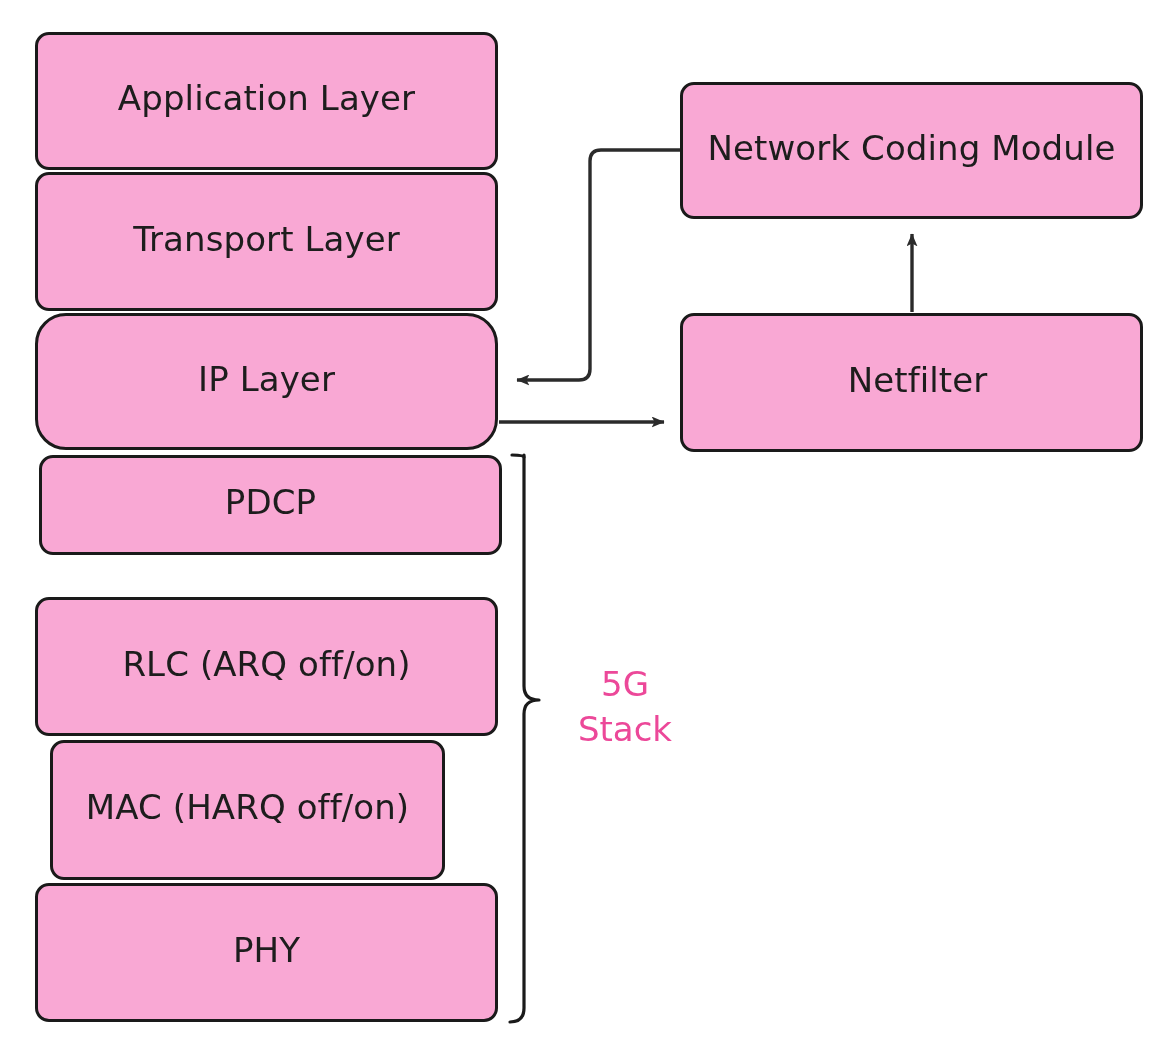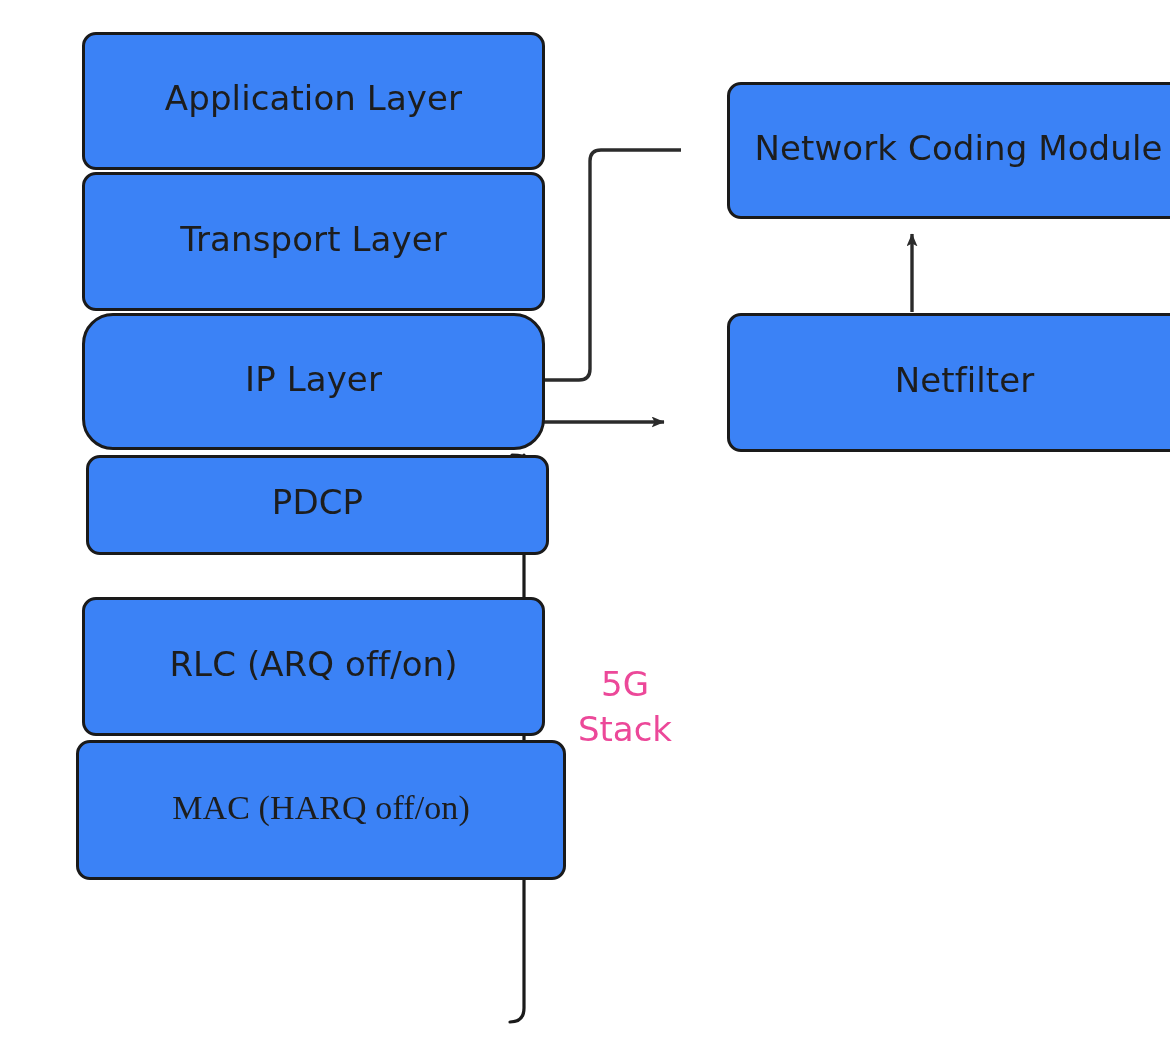--- a/index.html
+++ b/index.html
@@ -13,47 +13,46 @@
   #canvas {
     position: relative;
     width: 1170px;
     height: 1048px;
     background: #ffffff;
     overflow: hidden;
   }
   .node {
     position: absolute;
     box-sizing: border-box;
-    background: #3b82f6;
+    background: #f9a8d4;
     border: 3px solid #1a1a1a;
     border-radius: 14px;
     display: flex;
     align-items: center;
     justify-content: center;
     z-index: 2;
-    margin-left: 47px;
   }
   .node .label {
     font-size: 34px;
     color: #1d1d1d;
     line-height: 1.15;
     text-align: center;
     letter-spacing: 0.1px;
     white-space: nowrap;
   }
   
   .node.up .label { position: relative; top: -2px; }
 
   
   #box-app       { left: 35px;  top: 32px;  width: 463px; height: 138px; }
   #box-transport { left: 35px;  top: 172px; width: 463px; height: 139px; }
   #box-ip        { left: 35px;  top: 313px; width: 463px; height: 137px; border-radius: 31px; }
   #box-pdcp      { left: 39px;  top: 455px; width: 463px; height: 100px; }
   #box-rlc       { left: 35px;  top: 597px; width: 463px; height: 139px; }
-  #box-mac       { left: 29px;  top: 740px; width: 490px; height: 140px; font-family: Liberation Serif, serif; }
+  #box-mac       { left: 50px;  top: 740px; width: 395px; height: 140px; }
   #box-phy       { left: 35px;  top: 883px; width: 463px; height: 139px; }
 
   
   #box-ncm       { left: 680px; top: 82px;  width: 463px; height: 137px; }
   #box-netfilter { left: 680px; top: 313px; width: 463px; height: 139px; padding-left: 12px; }
 
   #svg-layer {
     position: absolute;
     left: 0;
     top: 0;
@@ -124,20 +123,23 @@
   </div>
   <div class="node up" id="box-pdcp">
     <span class="label">PDCP</span>
   </div>
   <div class="node up" id="box-rlc">
     <span class="label">RLC (ARQ off/on)</span>
   </div>
   <div class="node up" id="box-mac">
     <span class="label">MAC (HARQ off/on)</span>
   </div>
+  <div class="node up" id="box-phy">
+    <span class="label">PHY</span>
+  </div>
 
   <div class="node up" id="box-ncm">
     <span class="label">Network Coding Module</span>
   </div>
   <div class="node up" id="box-netfilter">
     <span class="label">Netfilter</span>
   </div>
 
   <div id="brace-label">
     <div>5G</div>

